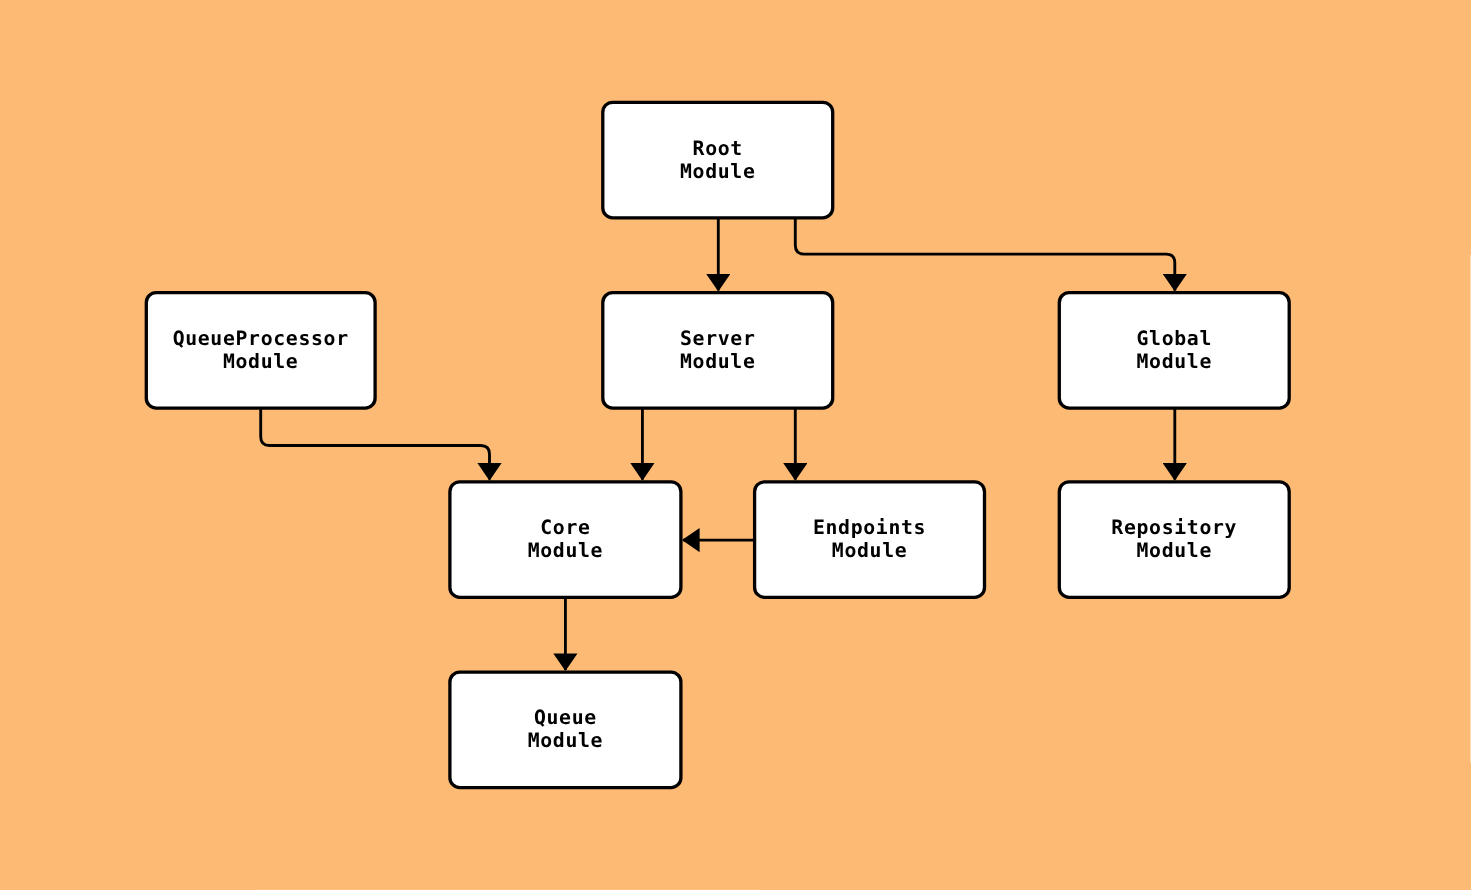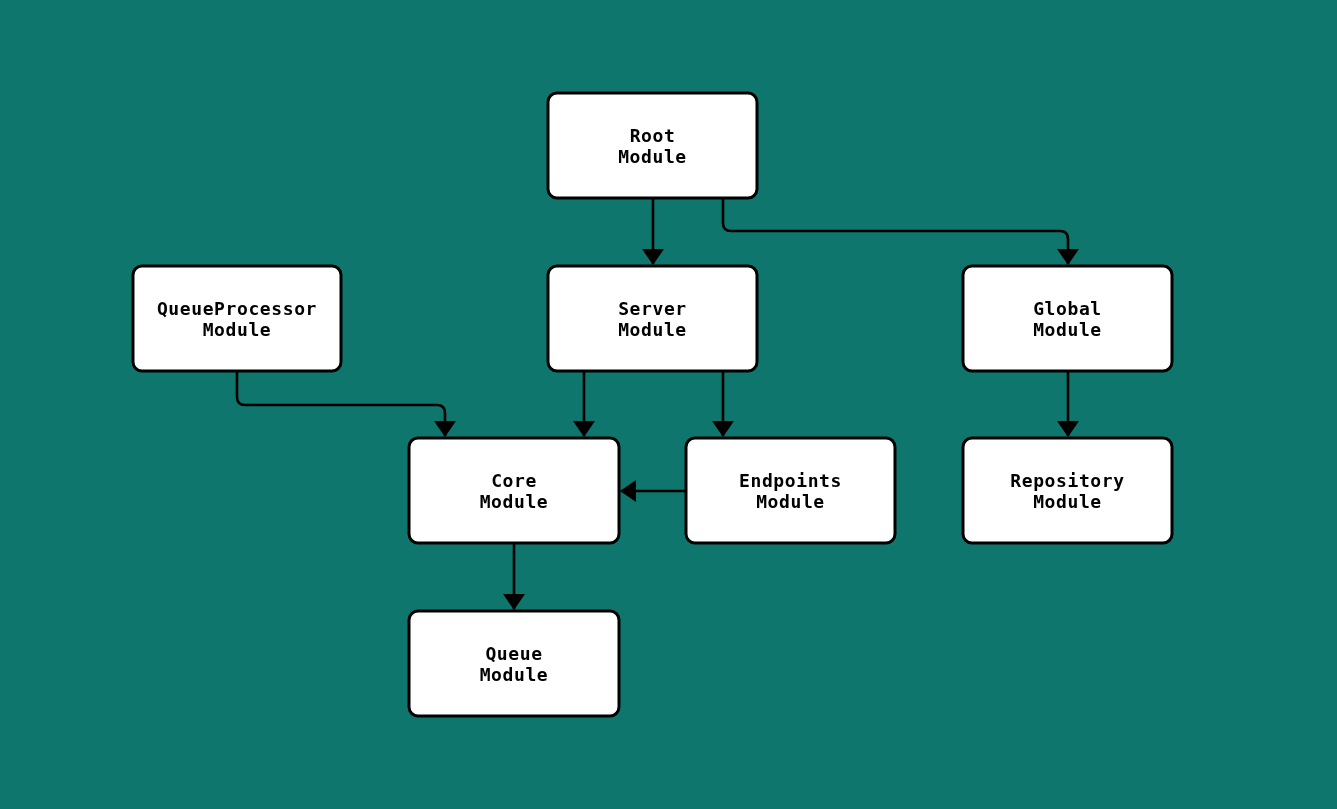--- a/index.html
+++ b/index.html
@@ -4,21 +4,21 @@
 <style>
   html, body {
     margin: 0;
     padding: 0;
     background: #ffffff;
   }
   .canvas {
     position: relative;
     width: 1337px;
     height: 809px;
-    background: #0f766e;
+    background: #fdba74;
     overflow: hidden;
   }
   svg {
     display: block;
   }
   svg text {
     font-family: "DejaVu Sans Mono", "Liberation Mono", monospace;
     font-weight: bold;
     font-size: 18px;
     letter-spacing: 0.6px;

